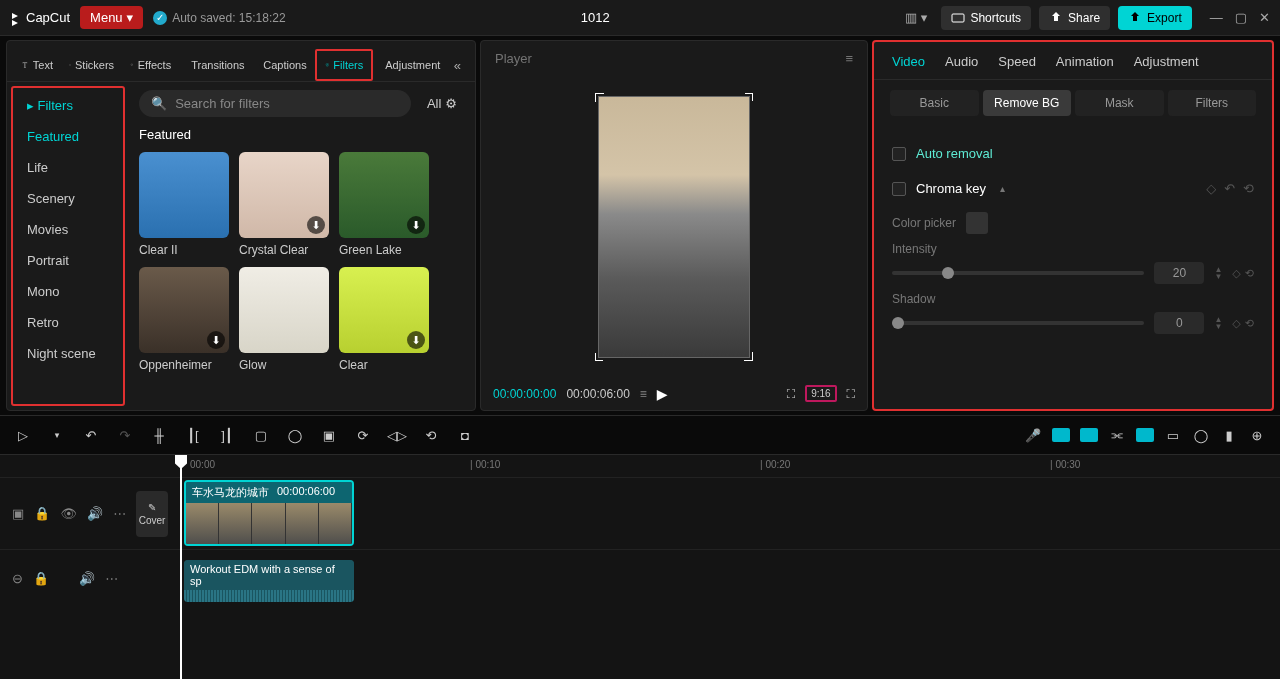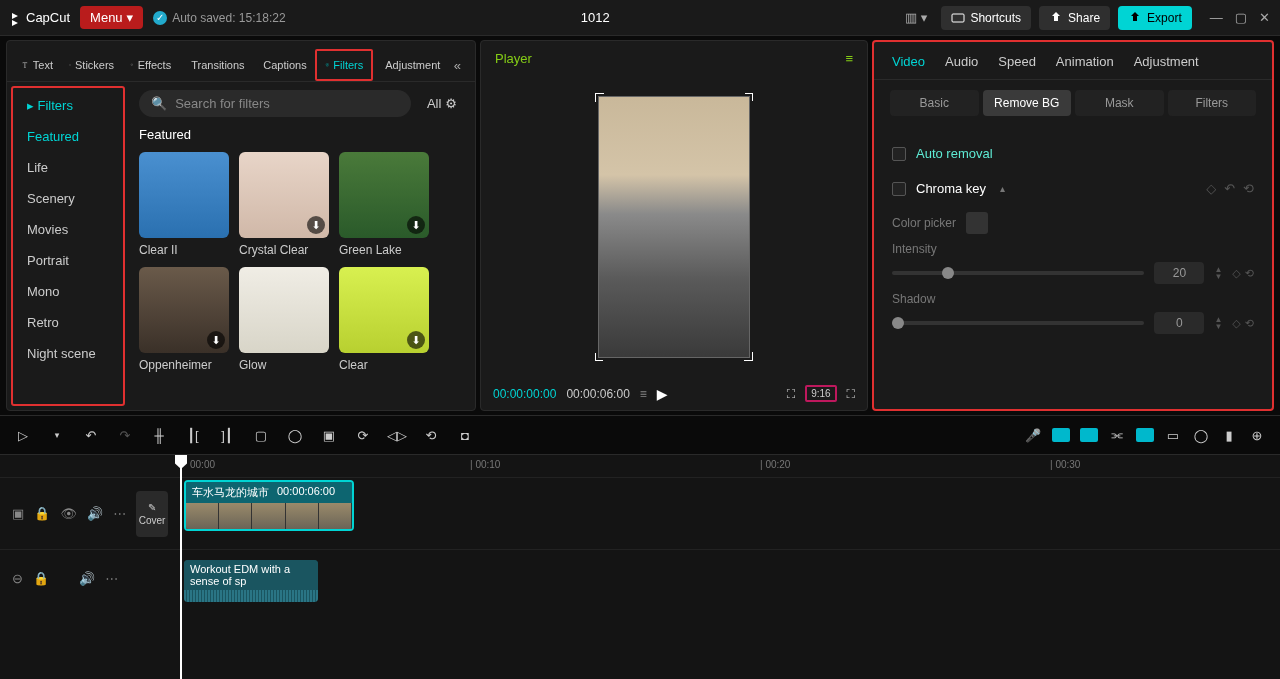--- a/index.html
+++ b/index.html
@@ -32,21 +32,21 @@
 .search-row{display:flex;gap:8px;align-items:center;margin-bottom:10px}
 .search-box{flex:1;background:#2a2a2a;border-radius:16px;padding:6px 12px;display:flex;align-items:center;gap:8px;color:#888}
 .all-btn{display:flex;align-items:center;gap:4px;padding:4px 8px;color:#ccc;cursor:pointer}
 .section-title{color:#fff;margin-bottom:10px;font-size:13px}
 .filter-grid{display:flex;gap:10px;flex-wrap:wrap}
 .filter-item{width:90px}
 .filter-thumb{width:90px;height:86px;border-radius:6px;position:relative;background:#333;overflow:hidden}
 .filter-thumb .dl{position:absolute;right:4px;bottom:4px;width:18px;height:18px;background:rgba(0,0,0,.6);border-radius:50%;display:flex;align-items:center;justify-content:center;color:#fff;font-size:11px}
 .filter-name{color:#ccc;font-size:12px;margin-top:5px;white-space:nowrap;overflow:hidden;text-overflow:ellipsis}
 .center-panel{width:388px;background:#1a1a1a;border:1px solid #2a2a2a;margin:4px;border-radius:4px;display:flex;flex-direction:column}
-.player-header{display:flex;align-items:center;padding:10px 14px;color:#84cc16}
+.player-header{display:flex;align-items:center;padding:10px 14px;color:#737373}
 .player-menu{margin-left:auto;cursor:pointer}
 .player-viewport{flex:1;display:flex;align-items:center;justify-content:center;position:relative}
 .preview-frame{width:152px;height:262px;background:linear-gradient(180deg,#c9b89a 0%,#d4c4a8 30%,#8a8a8a 45%,#5a5a5a 70%,#3a3a3a 100%);position:relative;border:1px solid #666}
 .preview-frame::before,.preview-frame::after{content:"";position:absolute;width:8px;height:8px;border:1px solid #fff}
 .preview-frame::before{top:-4px;left:-4px;border-right:none;border-bottom:none}
 .preview-frame::after{bottom:-4px;right:-4px;border-left:none;border-top:none}
 .pf-corner{position:absolute;width:8px;height:8px;border:1px solid #fff}
 .pf-tr{top:-4px;right:-4px;border-left:none;border-bottom:none}
 .pf-bl{bottom:-4px;left:-4px;border-right:none;border-top:none}
 .player-controls{display:flex;align-items:center;padding:8px 12px;gap:10px;font-size:12px}
@@ -82,26 +82,26 @@
 .tb-toggle{width:18px;height:14px;background:#00b8cc;border-radius:2px}
 .timeline{flex:1;background:#141414;position:relative;height:224px}
 .ruler{height:22px;position:relative;margin-left:180px}
 .ruler-mark{position:absolute;color:#777;font-size:10px;top:4px}
 .playhead{position:absolute;left:180px;top:0;bottom:0;width:2px;background:#fff;z-index:5}
 .playhead::before{content:"";position:absolute;top:0;left:-5px;width:12px;height:14px;background:#fff;clip-path:polygon(0 0,100% 0,100% 60%,50% 100%,0 60%)}
 .track{display:flex;align-items:center;height:72px;border-top:1px solid #222}
 .track-head{width:180px;display:flex;align-items:center;gap:10px;padding:0 12px;color:#888}
 .cover-btn{width:40px;height:46px;background:#2a2a2a;border-radius:4px;display:flex;flex-direction:column;align-items:center;justify-content:center;gap:2px;color:#ccc;font-size:10px;margin-left:auto}
 .track-content{flex:1;position:relative;height:100%}
-.clip{position:absolute;left:4px;top:2px;height:51px;border-radius:4px;overflow:hidden}
+.clip{position:absolute;left:4px;top:2px;height:66px;border-radius:4px;overflow:hidden}
 .video-clip{width:170px;border:2px solid #00d4d4;background:#1a4a52}
 .clip-header{background:#0d6570;padding:3px 6px;font-size:11px;color:#fff;display:flex;gap:8px}
 .clip-frames{height:44px;display:flex;background:#445}
 .clip-frames div{flex:1;background:linear-gradient(180deg,#9a8a6a,#4a4a4a);border-right:1px solid #333}
-.audio-clip{width:134px;background:#1a4a52;top:10px;height:42px}
+.audio-clip{width:170px;background:#1a4a52;top:10px;height:42px}
 .audio-clip .clip-header{background:#1a5560}
 .audio-wave{height:22px;background:repeating-linear-gradient(90deg,#2a7585 0,#2a7585 2px,#1a5560 2px,#1a5560 3px)}
 .track-ctrl{cursor:pointer;color:#888}
 .zoom-ic{margin-left:auto;cursor:pointer}
 svg{fill:currentColor}
 </style>
 </head>
 <body>
 
 <div class="topbar">

